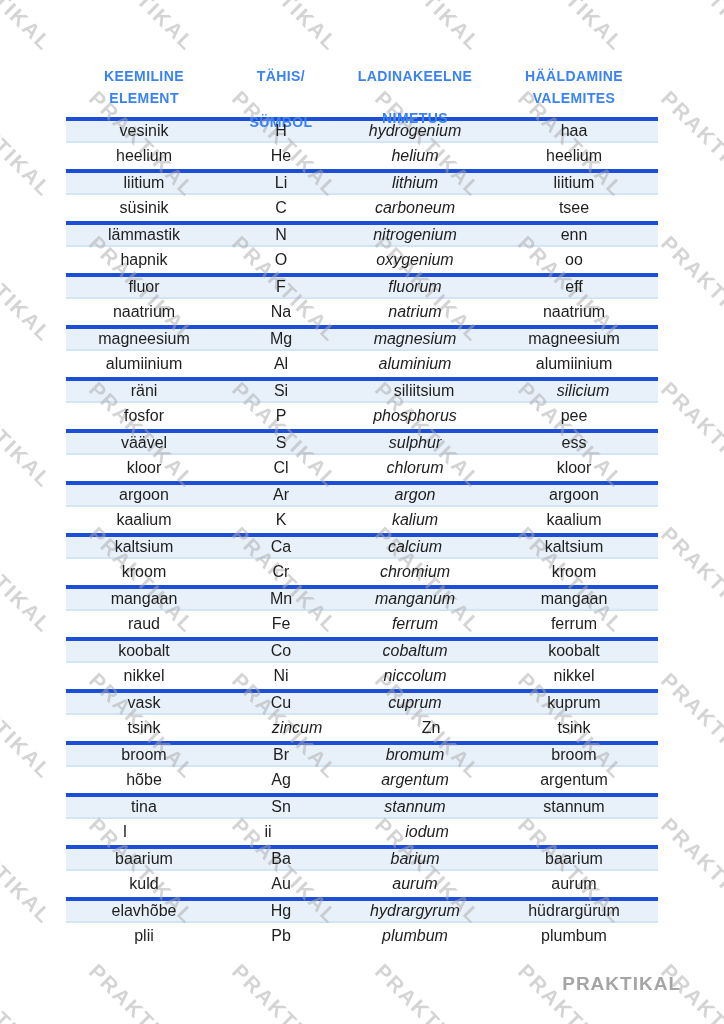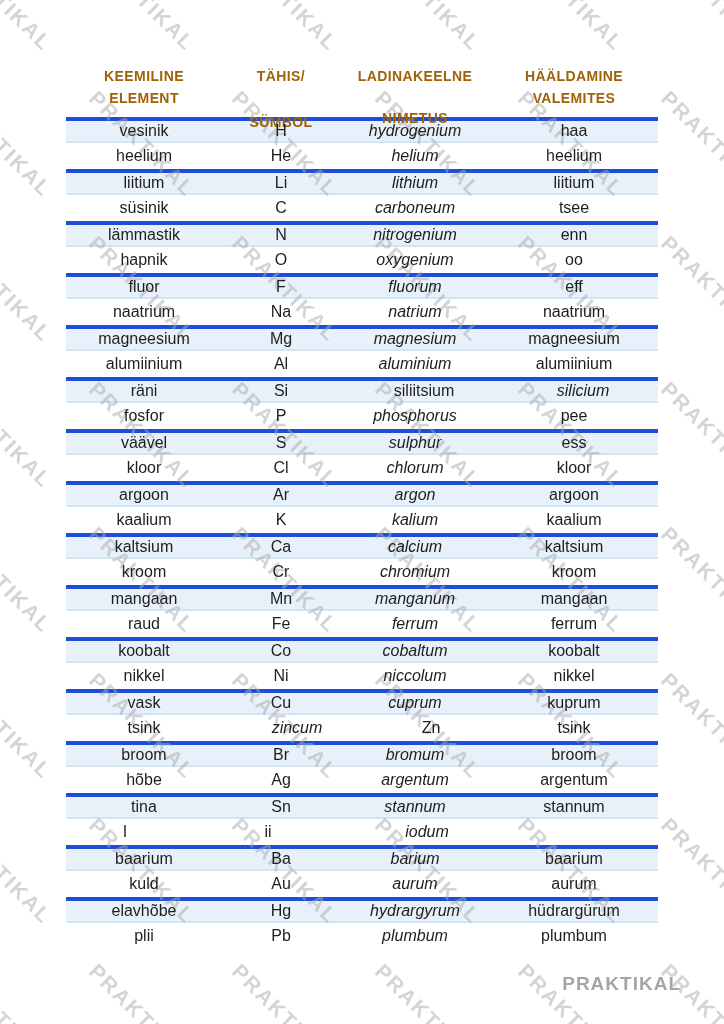--- a/index.html
+++ b/index.html
@@ -49,21 +49,21 @@
   }
   .hcell {
     display: flex;
     flex-direction: column;
     align-items: center;
     justify-content: flex-start;
     font-weight: bold;
     font-size: 14px;
     letter-spacing: 0.4px;
     line-height: 22px;
-    color: #a16207;
+    color: #3b82f6;
     position: relative;
     z-index: 2;
   }
   .row {
     display: flex;
     height: 26px;
     box-sizing: border-box;
   }
   .row.shaded {
     background: #e8f1fa;

